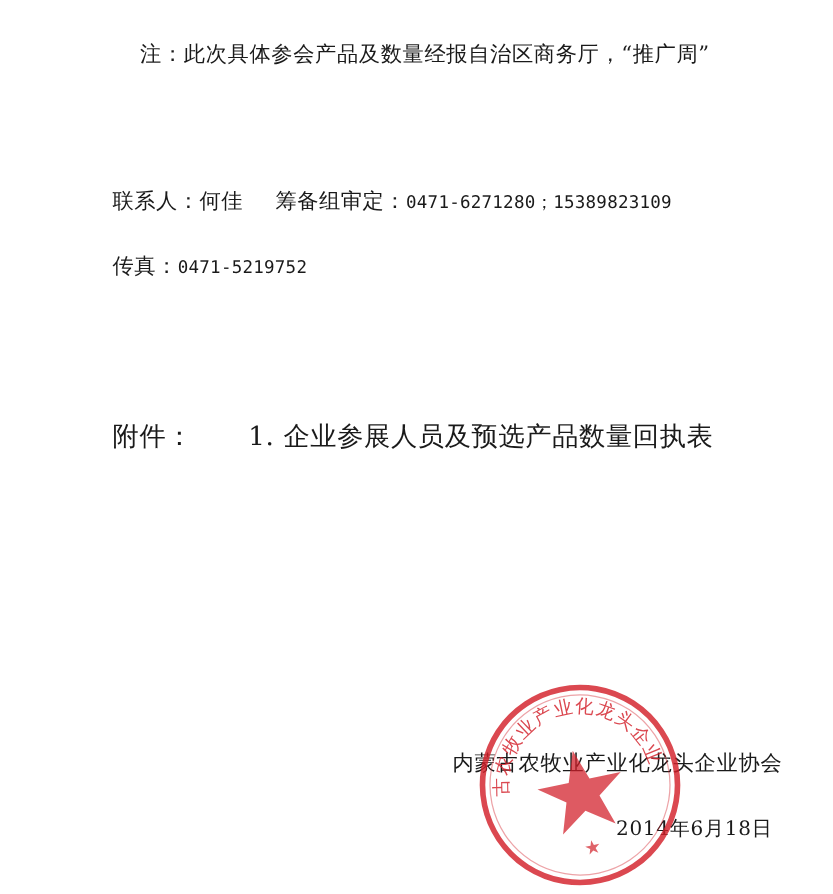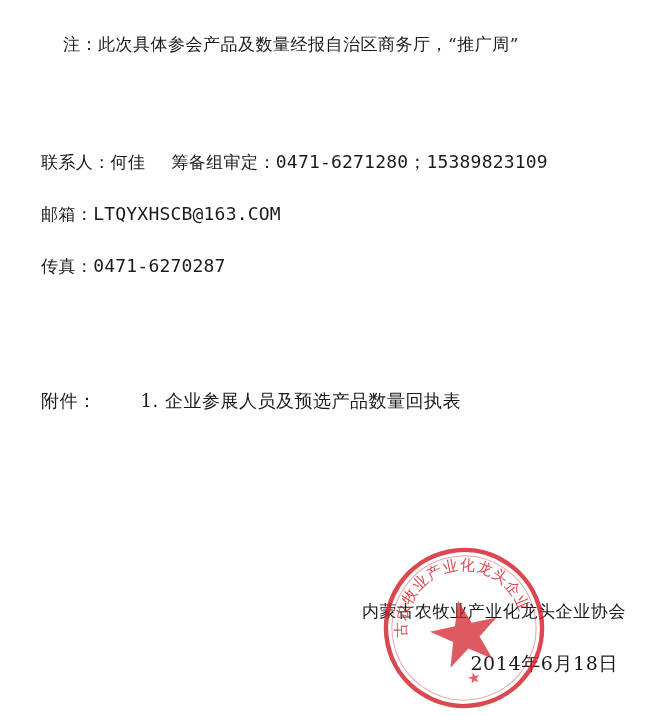--- a/index.html
+++ b/index.html
@@ -13,21 +13,21 @@
     font-family: "DejaVu Serif", "Liberation Serif", serif;
     color: #1a1a1a;
     position: relative;
     overflow: hidden;
   }
   .page {
     position: relative;
     width: 666px;
     height: 715px;
     box-sizing: border-box;
-    padding: 18px 40px 0 29px;
+    padding: 18px 40px 0 78px;
   }
   .para {
     font-size: 17px;
     line-height: 52px;
     letter-spacing: 0.5px;
     margin: 0;
     white-space: nowrap;
   }
   .para-indent {
     text-indent: 34px;
@@ -41,28 +41,28 @@
     letter-spacing: 0.4px;
     white-space: nowrap;
     text-indent: 12px;
   }
   .gap-inline {
     display: inline-block;
     width: 26px;
   }
   .mono {
     font-family: "DejaVu Sans Mono", "Liberation Mono", monospace;
-    font-size: 18px;
+    font-size: 14px;
     letter-spacing: 0.2px;
   }
   .block-attach {
     margin-top: 94px;
   }
   .line-attach {
-    font-size: 18px;
+    font-size: 21px;
     line-height: 30px;
     letter-spacing: 0.5px;
     white-space: nowrap;
     text-indent: 12px;
   }
   .attach-num {
     display: inline-block;
     padding-left: 32px;
   }
   .signature-block {
@@ -71,21 +71,21 @@
     top: 596px;
     text-align: right;
   }
   .sig-org {
     font-size: 17px;
     letter-spacing: 0.6px;
     line-height: 30px;
     white-space: nowrap;
   }
   .sig-date {
-    font-size: 19px;
+    font-size: 16px;
     letter-spacing: 0.6px;
     line-height: 30px;
     margin-top: 22px;
     white-space: nowrap;
     padding-right: 8px;
   }
   
   .seal {
     position: absolute;
     left: 378px;
@@ -111,24 +111,21 @@
 
   <div class="note">
     <p class="para para-indent">注：此次具体参会产品及数量经报自治区商务厅，“推广周”</p>
   </div>
 
   <div class="block-contact">
     <div class="line-contact">
       <span>联系人：</span><span>何佳</span><span class="gap-inline"></span><span>筹备组审定：</span><span class="mono">0471-6271280；15389823109</span>
     </div>
     <div class="line-contact">
-      <span>邮箱：</span><span class="mono">LTQYXHSCB@163.COM</span>
-    </div>
-    <div class="line-contact">
-      <span>传真：</span><span class="mono">0471-6270287</span>
+      <span>传真：</span><span class="mono">0471-5219752</span>
     </div>
   </div>
 
   <div class="block-attach">
     <div class="line-attach">
       <span>附件：</span><span class="attach-num">1.</span>&nbsp;<span>企业参展人员及预选产品数量回执表</span>
     </div>
   </div>
 
   <div class="signature-block">

